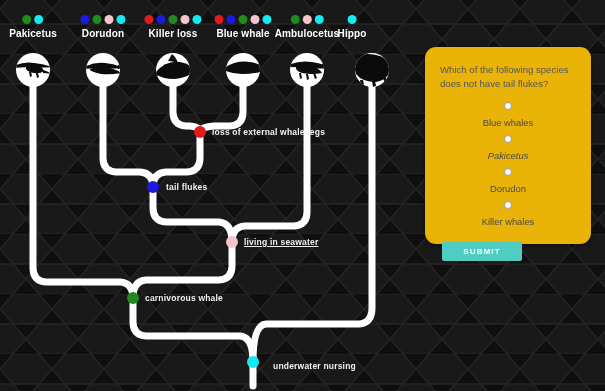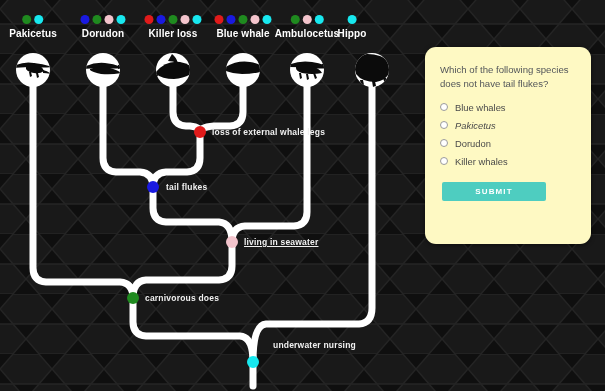--- a/index.html
+++ b/index.html
@@ -56,55 +56,56 @@
     font-size: 8.5px;
     font-weight: bold;
     white-space: nowrap;
     letter-spacing: .2px;
   }
   
   #card {
     position: absolute;
     left: 425px; top: 47px;
     width: 166px; height: 197px;
-    background: #fef9c3;
+    background: #eab308;
     border-radius: 11px;
     padding: 16px 15px 12px 15px;
     box-shadow: 0 1px 4px rgba(0,0,0,.5);
   }
   #qtext {
     color: #53565a;
     font-size: 9.6px;
     line-height: 1.45;
     margin-bottom: 11px;
   }
   .opt-row {
     display: flex;
     align-items: center;
     gap: 7px;
     margin-bottom: 7px;
     cursor: pointer;
+    flex-direction: column;
   }
   .radio {
     width: 8px; height: 8px;
     border: 1px solid #9b9b9b;
     border-radius: 50%;
     flex: 0 0 auto;
     background: #fff;
   }
   .opt-label {
     color: #4a4a4a;
     font-size: 9.4px;
     white-space: nowrap;
   }
   .opt-label.ital { font-style: italic; }
   #submit {
     margin-top: 8px;
     margin-left: 2px;
-    width: 104px; height: 19px;
+    width: 80px; height: 19px;
     background: #4ecdc0;
     border: none;
     border-radius: 2px;
     color: #ffffff;
     font-size: 8px;
     font-weight: bold;
     letter-spacing: 1.1px;
     font-family: "Liberation Sans", sans-serif;
     cursor: pointer;
   }
@@ -235,22 +236,22 @@
       <circle cx="153" cy="187" r="6" fill="#1a1ae0"></circle>
       <circle cx="232" cy="242" r="6" fill="#f3c4cc"></circle>
       <circle cx="133" cy="298" r="6" fill="#1f8a1f"></circle>
       <circle cx="253" cy="362" r="6" fill="#18e8ef"></circle>
     </g>
   </svg>
 
   <div class="node-label" style="left:212px; top:127px;">loss of external whale legs</div>
   <div class="node-label" style="left:166px; top:182px;text-align:center;">tail flukes</div>
   <div class="node-label" style="left:244px; top:237px;text-decoration:underline;">living in seawater</div>
-  <div class="node-label" style="left:145px; top:293px;">carnivorous does</div>
-  <div class="node-label" style="left:266px; top:340px;padding-left:7px;">underwater nursing</div>
+  <div class="node-label" style="left:145px; top:293px;">carnivorous whale</div>
+  <div class="node-label" style="left:266px; top:361px;padding-left:7px;">underwater nursing</div>
 
   <div class="species-head" style="left:33px;">
     <div class="dot-row">
       <span class="tdot" style="background:#1f8a1f"></span>
       <span class="tdot" style="background:#18e8ef"></span>
     </div>
     <div class="species-name">Pakicetus</div>
   </div>
 
   <div class="species-head" style="left:103px;">

